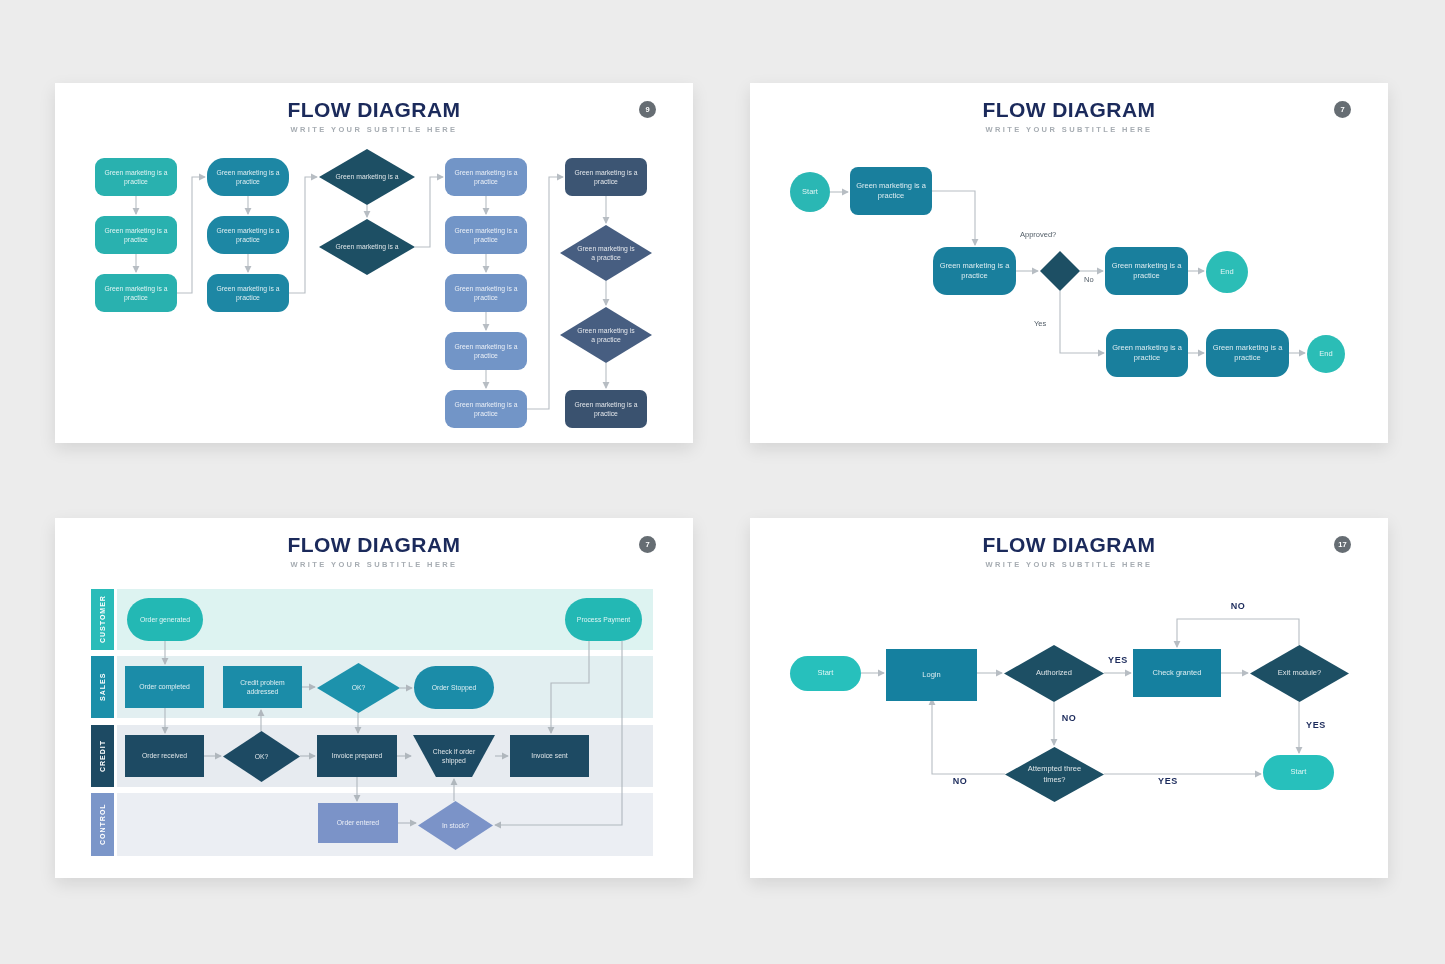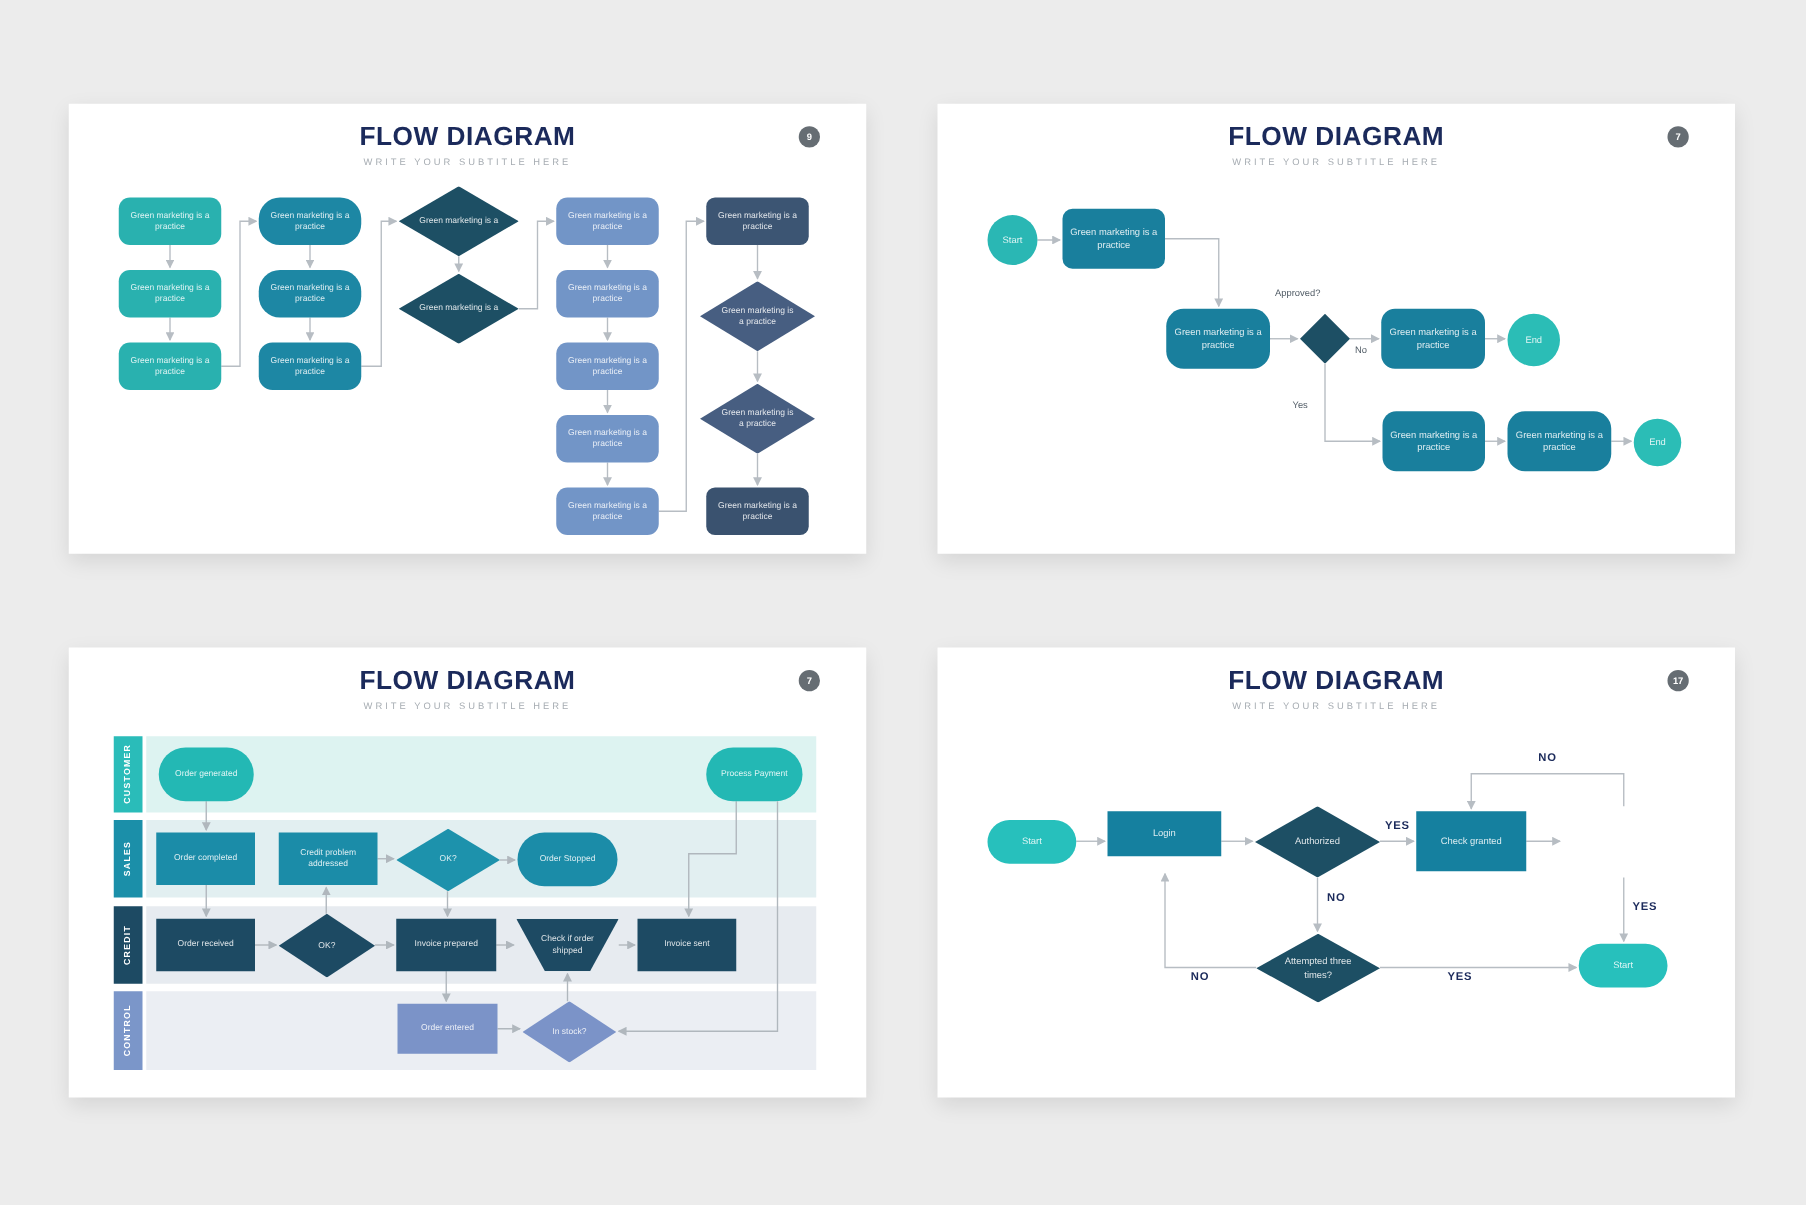--- a/index.html
+++ b/index.html
@@ -12,21 +12,21 @@
   .slide{
     position:absolute;width:638px;height:360px;background:#ffffff;
     box-shadow:0 6px 16px rgba(0,0,0,.10);
   }
   .s-title{
     position:absolute;top:15px;left:0;right:0;text-align:center;
     font-size:21px;font-weight:800;letter-spacing:.4px;color:#1b2a5b;
   }
   .s-sub{
     position:absolute;top:42px;left:0;right:0;text-align:center;
-    font-size:7.5px;font-weight:400;letter-spacing:2.4px;color:#a6acb2;
+    font-size:7.5px;font-weight:700;letter-spacing:2.4px;color:#a6acb2;
   }
   .badge{
     position:absolute;top:18px;right:37px;width:17px;height:17px;border-radius:50%;
     background:#666d73;color:#ffffff;font-size:7.5px;font-weight:700;
     display:flex;align-items:center;justify-content:center;
   }
   .wires{position:absolute;left:0;top:0;pointer-events:none;}
   .node{
     position:absolute;display:flex;align-items:center;justify-content:center;
     text-align:center;color:rgba(255,255,255,.85);font-size:6.8px;line-height:1.35;
@@ -218,23 +218,24 @@
       <path d="M471,155 H498"></path>
       <path d="M549,127 V101 H427 V129"></path>
       <path d="M549,184 V235"></path>
       <path d="M304,184 V227"></path>
       <path d="M255,256 H182 V181"></path>
       <path d="M354,256 H511"></path>
     </g>
   </svg>
 
   <div class="node stadium" style="left:40px;top:138px;width:71px;height:35px;background:#27c0bc;font-size:7.5px;">Start</div>
-  <div class="node" style="left:136px;top:131px;width:91px;height:36px;background:#15809f;font-size:7.5px;">Login</div>
+  <div class="node" style="left:136px;top:131px;width:91px;height:52px;background:#15809f;font-size:7.5px;">Login</div>
   <div class="node diamond" style="left:254px;top:127px;width:100px;height:57px;background:#1d4f64;font-size:7.5px;">Authorized</div>
   <div class="node" style="left:383px;top:131px;width:88px;height:48px;background:#15809f;font-size:7.5px;">Check granted</div>
+  <div class="node diamond" style="left:500px;top:127px;width:99px;height:57px;background:#1d4f64;font-size:7.5px;">Exit module?</div>
   <div class="node diamond" style="left:255px;top:229px;width:99px;height:55px;background:#1d4f64;font-size:7.5px;">Attempted three times?</div>
   <div class="node stadium" style="left:513px;top:237px;width:71px;height:35px;background:#27c0bc;font-size:7.5px;">Start</div>
 
   <div class="blabel" style="left:350px;top:137px;width:36px;">YES</div>
   <div class="blabel" style="left:470px;top:83px;width:36px;">NO</div>
   <div class="blabel" style="left:548px;top:202px;width:36px;">YES</div>
   <div class="blabel" style="left:301px;top:195px;width:36px;">NO</div>
   <div class="blabel" style="left:192px;top:258px;width:36px;">NO</div>
   <div class="blabel" style="left:400px;top:258px;width:36px;">YES</div>
 </div>

